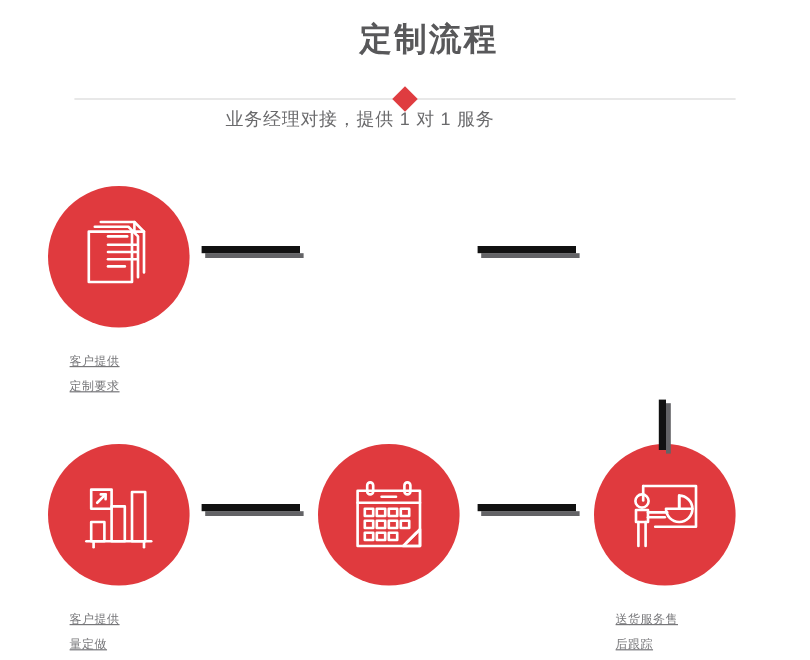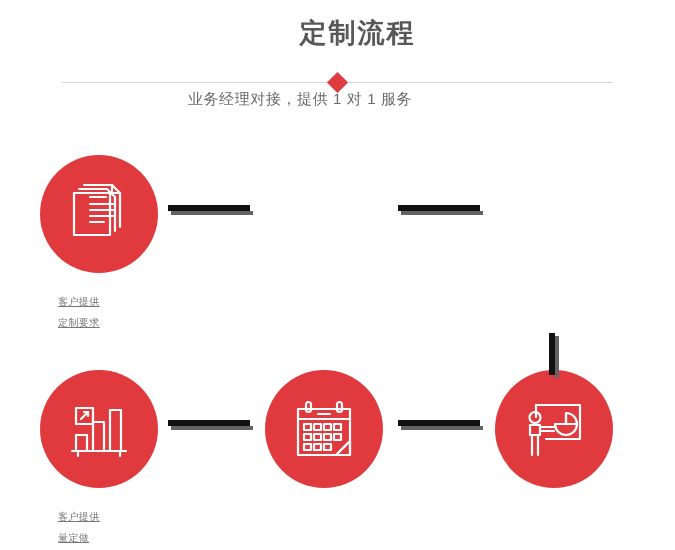--- a/index.html
+++ b/index.html
@@ -265,20 +265,22 @@
           <path d="M44 16 V27 H55"></path>
           <path d="M13 15 a5.5 5.5 0 1 1 0 11 a5.5 5.5 0 1 1 0 -11"></path>
           <path d="M8 28 h10 v10 h-10 z"></path>
           <path d="M18 30 L34 30"></path>
           <path d="M18 34 L32 34"></path>
           <path d="M10 38 V58"></path>
           <path d="M16 38 V58"></path>
         </svg>
       </span>
     </div>
+    <div class="node-label">送货服务售
+后跟踪</div>
   </div>
 
   <div class="conn-h conn-h-1">
     <div class="bar-shadow"></div>
     <div class="bar-main"></div>
   </div>
   <div class="conn-h conn-h-2">
     <div class="bar-shadow"></div>
     <div class="bar-main"></div>
   </div>

